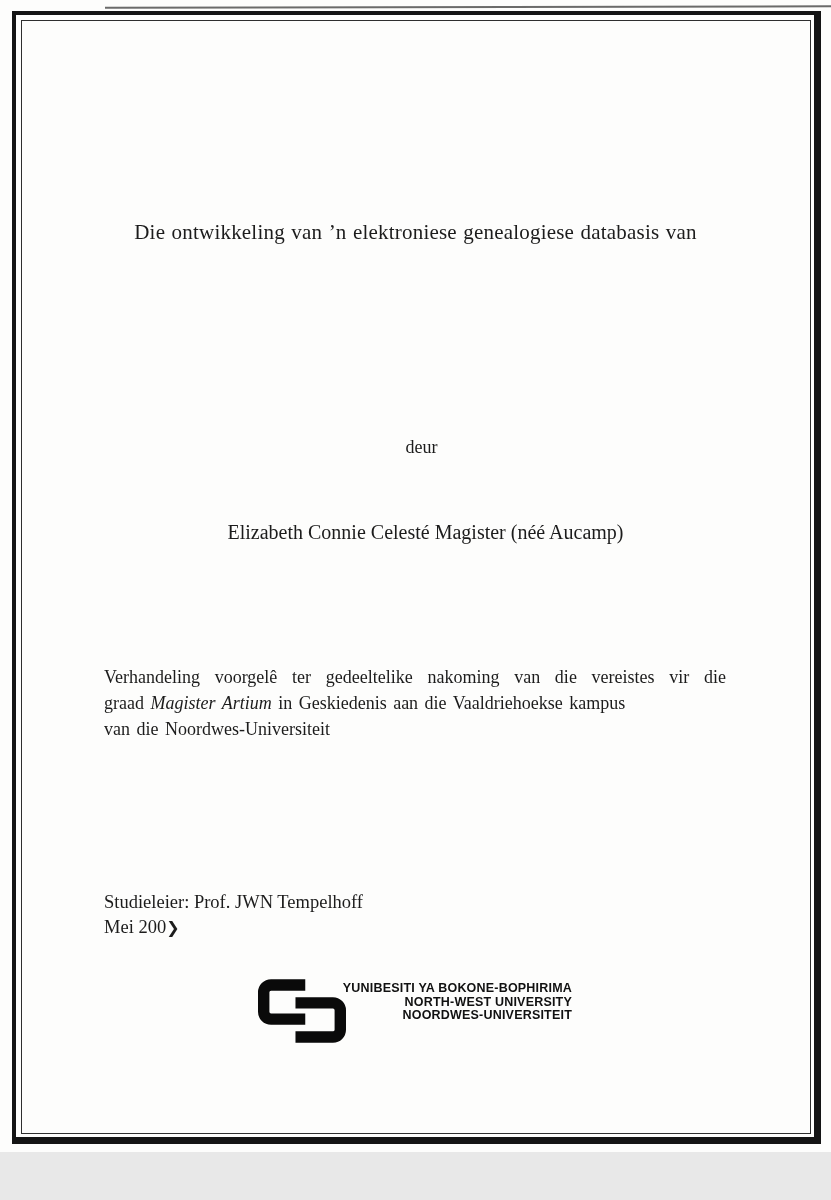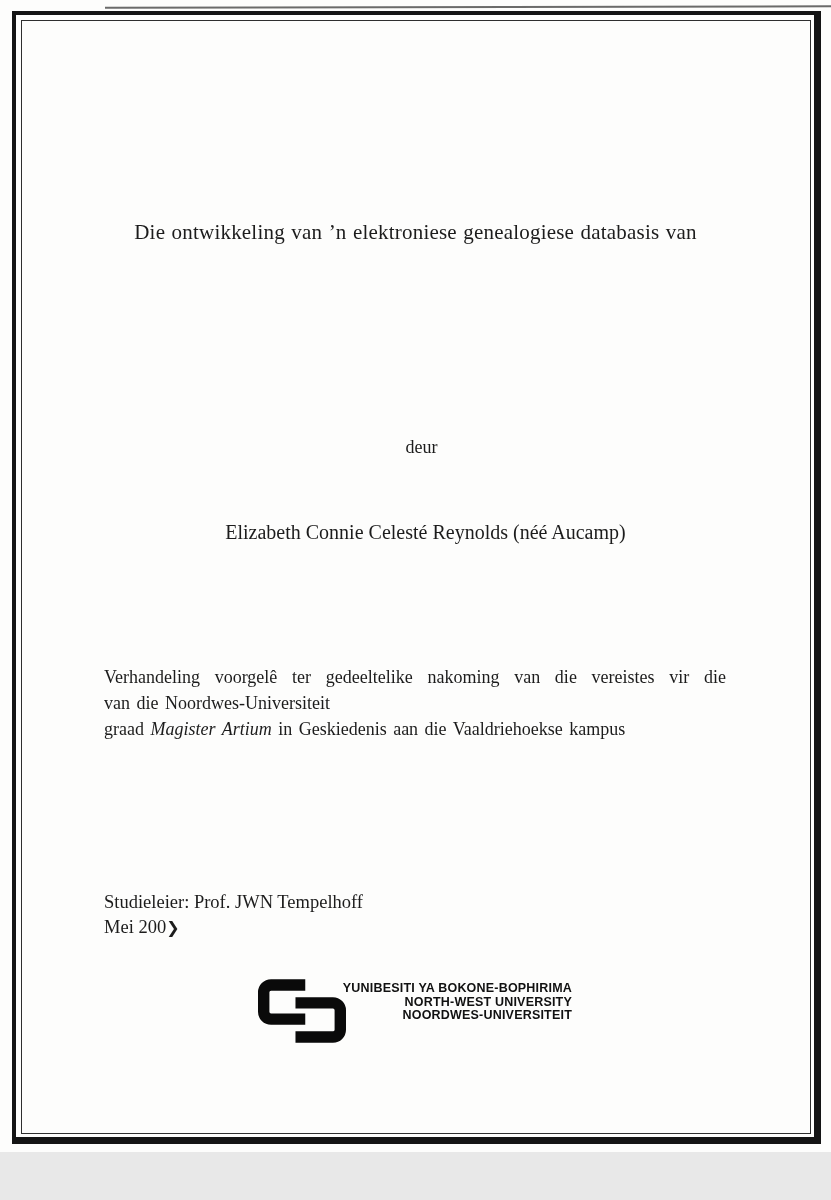--- a/index.html
+++ b/index.html
@@ -78,26 +78,26 @@
   <div class="scan-artifact"></div>
   <div class="frame-outer"></div>
   <div class="frame-inner"></div>
 
   <div class="title">
     <div>Die ontwikkeling van ’n elektroniese genealogiese databasis van</div>
   </div>
 
   <div class="byline">deur</div>
 
-  <div class="author">Elizabeth Connie Celesté Reynolds (néé Aucamp)</div>
+  <div class="author">Elizabeth Connie Celesté Magister (néé Aucamp)</div>
 
   <div class="statement">
     <div class="just">Verhandeling voorgelê ter gedeeltelike nakoming van die vereistes vir die</div>
+    <div><span>graad </span><span class="it">Magister Artium</span><span> in Geskiedenis aan die Vaaldriehoekse kampus</span></div>
     <div>van die Noordwes-Universiteit</div>
-    <div><span>graad </span><span class="it">Magister Artium</span><span> in Geskiedenis aan die Vaaldriehoekse kampus</span></div>
   </div>
 
   <div class="supervisor">
     <div>Studieleier: Prof. JWN Tempelhoff</div>
     <div><span>Mei 200</span><span class="date-glyph">❯</span></div>
   </div>
 
   <div class="logo">
     <svg width="88" height="64" viewBox="0 0 108 78" aria-hidden="true">
       <path d="M58 7 H16 A9 9 0 0 0 7 16 V40 A9 9 0 0 0 16 49 H58" fill="none" stroke="#0a0a0a" stroke-width="14"></path>

